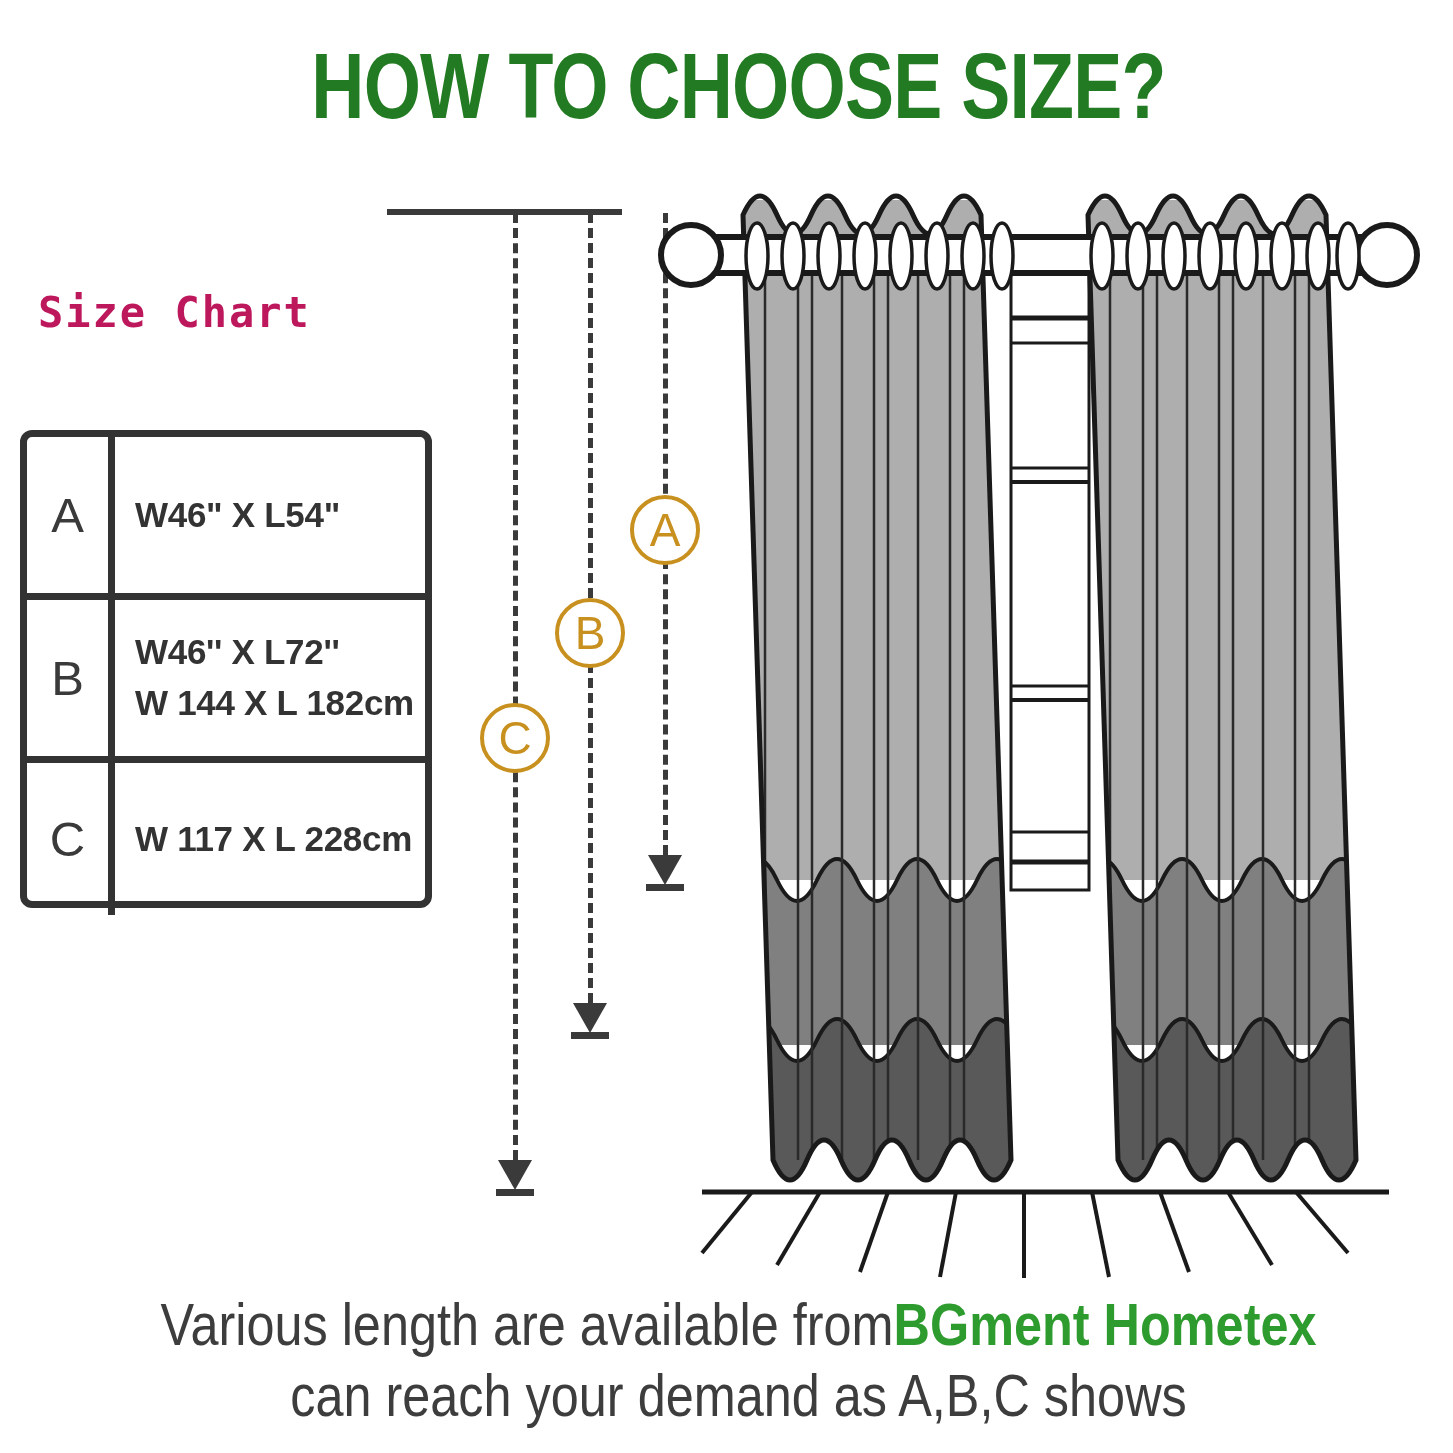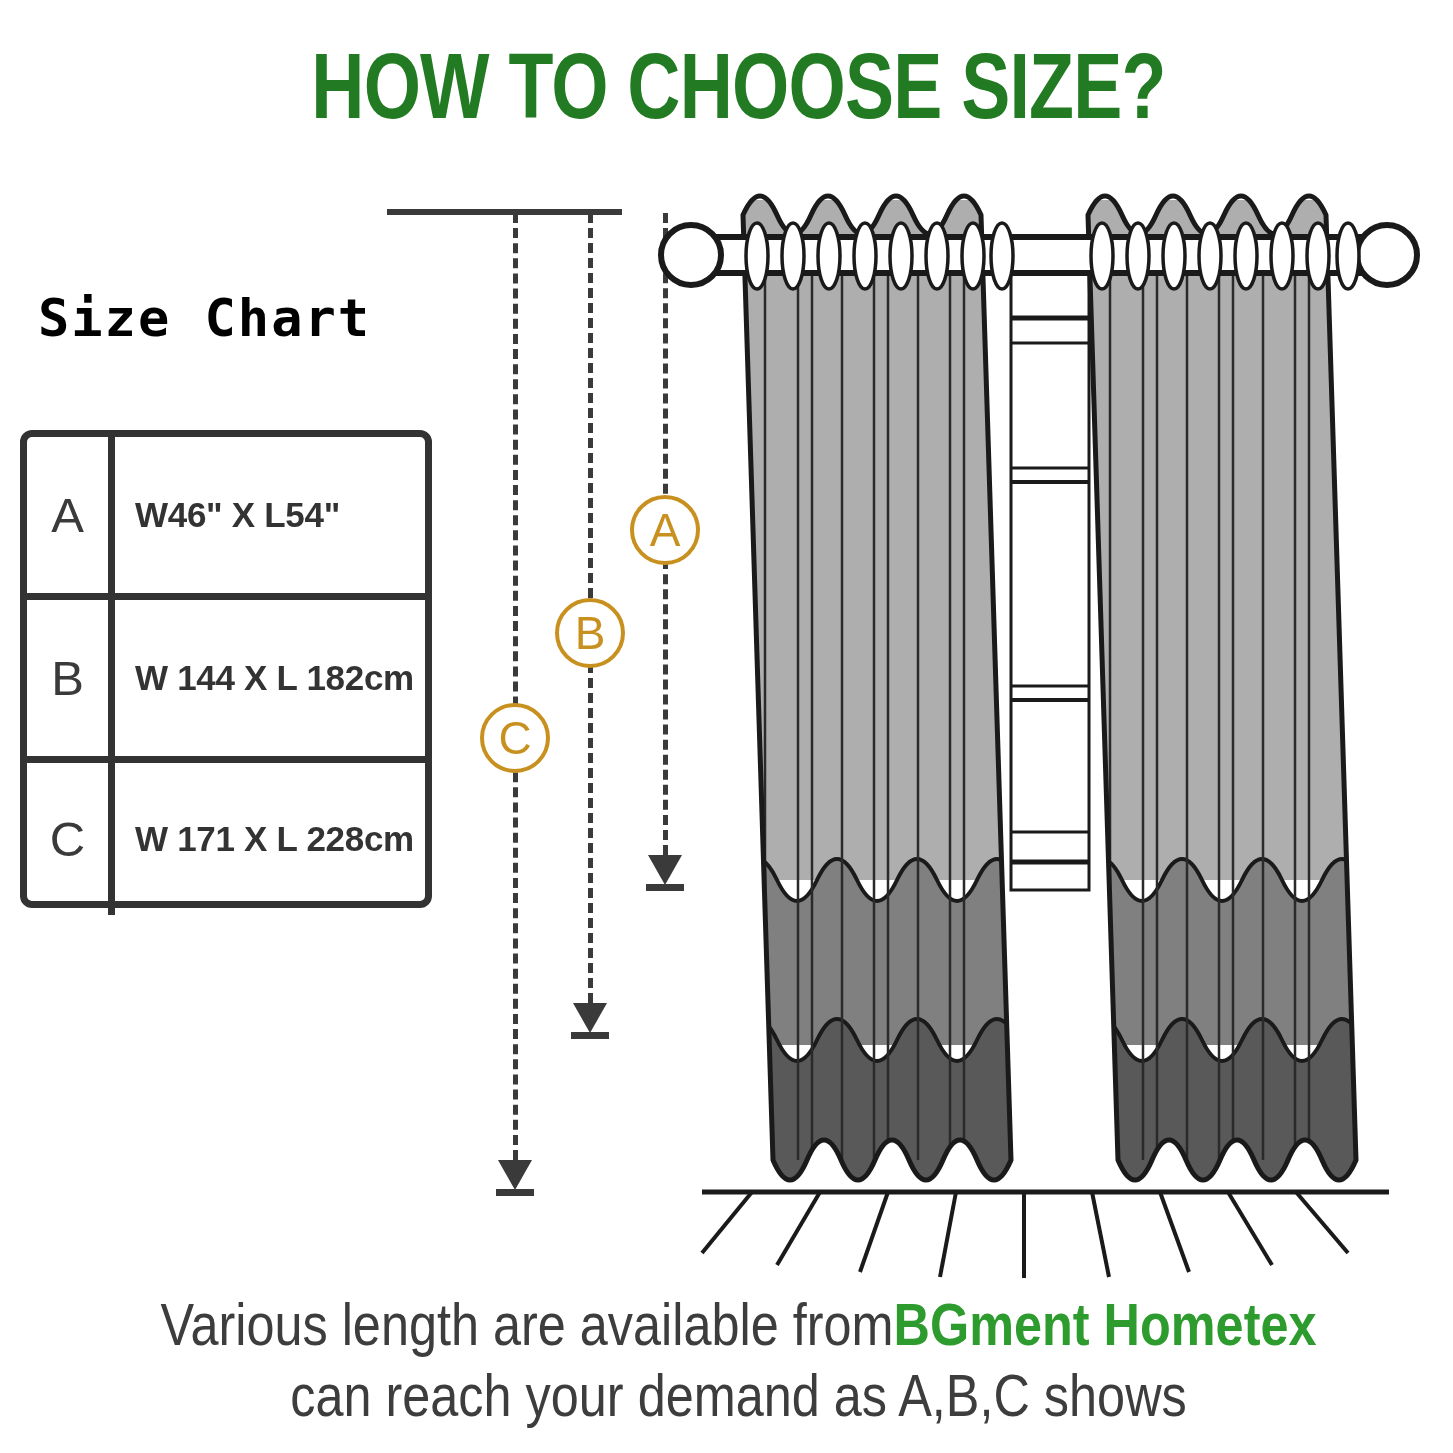--- a/index.html
+++ b/index.html
@@ -15,21 +15,21 @@
     font-weight:700;font-size:92px;line-height:1;
     color:#227B22;letter-spacing:-1px;
     transform:scaleX(0.80);transform-origin:50% 50%;
     white-space:nowrap;
   }
 
   
   .sizechart-heading{
     position:absolute;left:26px;top:292px;
     font-family:"DejaVu Sans Mono","Liberation Mono",monospace;
-    font-weight:700;font-size:52px;line-height:1;color:#000000;
+    font-weight:700;font-size:42px;line-height:1;color:#be185d;
     letter-spacing:2px;white-space:nowrap;
   }
 
   
   .size-table{
     position:absolute;left:8px;top:430px;width:412px;height:478px;
     border:7px solid #333333;border-radius:12px;box-sizing:border-box;
     background:#ffffff;
   }
   .size-row{display:flex;align-items:stretch;box-sizing:border-box;
@@ -113,27 +113,28 @@
   <div class="size-table">
     <div class="size-row r0">
       <div class="size-letter">A</div>
       <div class="size-vals">
         <span>W46" X L54"</span>
       </div>
     </div>
     <div class="size-row r1">
       <div class="size-letter">B</div>
       <div class="size-vals">
+        <span>W46'' X L72''</span>
         <span>W 144 X L 182cm</span>
       </div>
     </div>
     <div class="size-row r2">
       <div class="size-letter">C</div>
       <div class="size-vals">
-        <span>W 171 X L 228cm</span>
+        <span>W 117 X L 228cm</span>
       </div>
     </div>
   </div>
 
   <div class="guide-top-line"></div>
   <div class="dash-line c"></div>
   <div class="dash-line b"></div>
   <div class="dash-line a"></div>
 
   <div class="arrow a">

